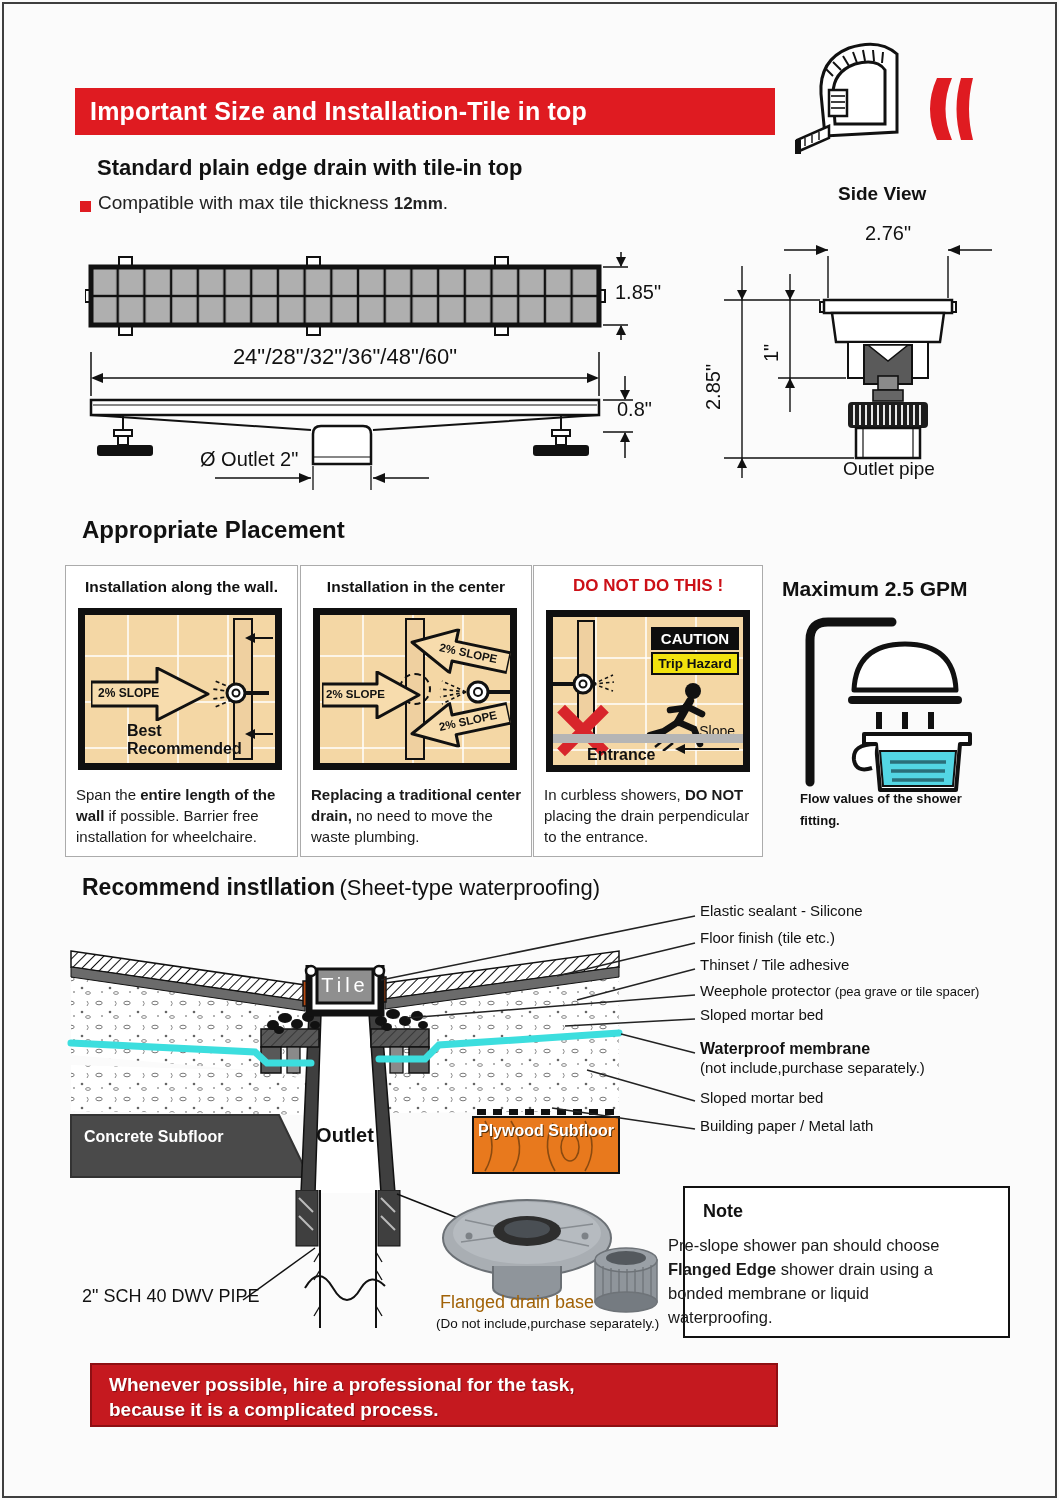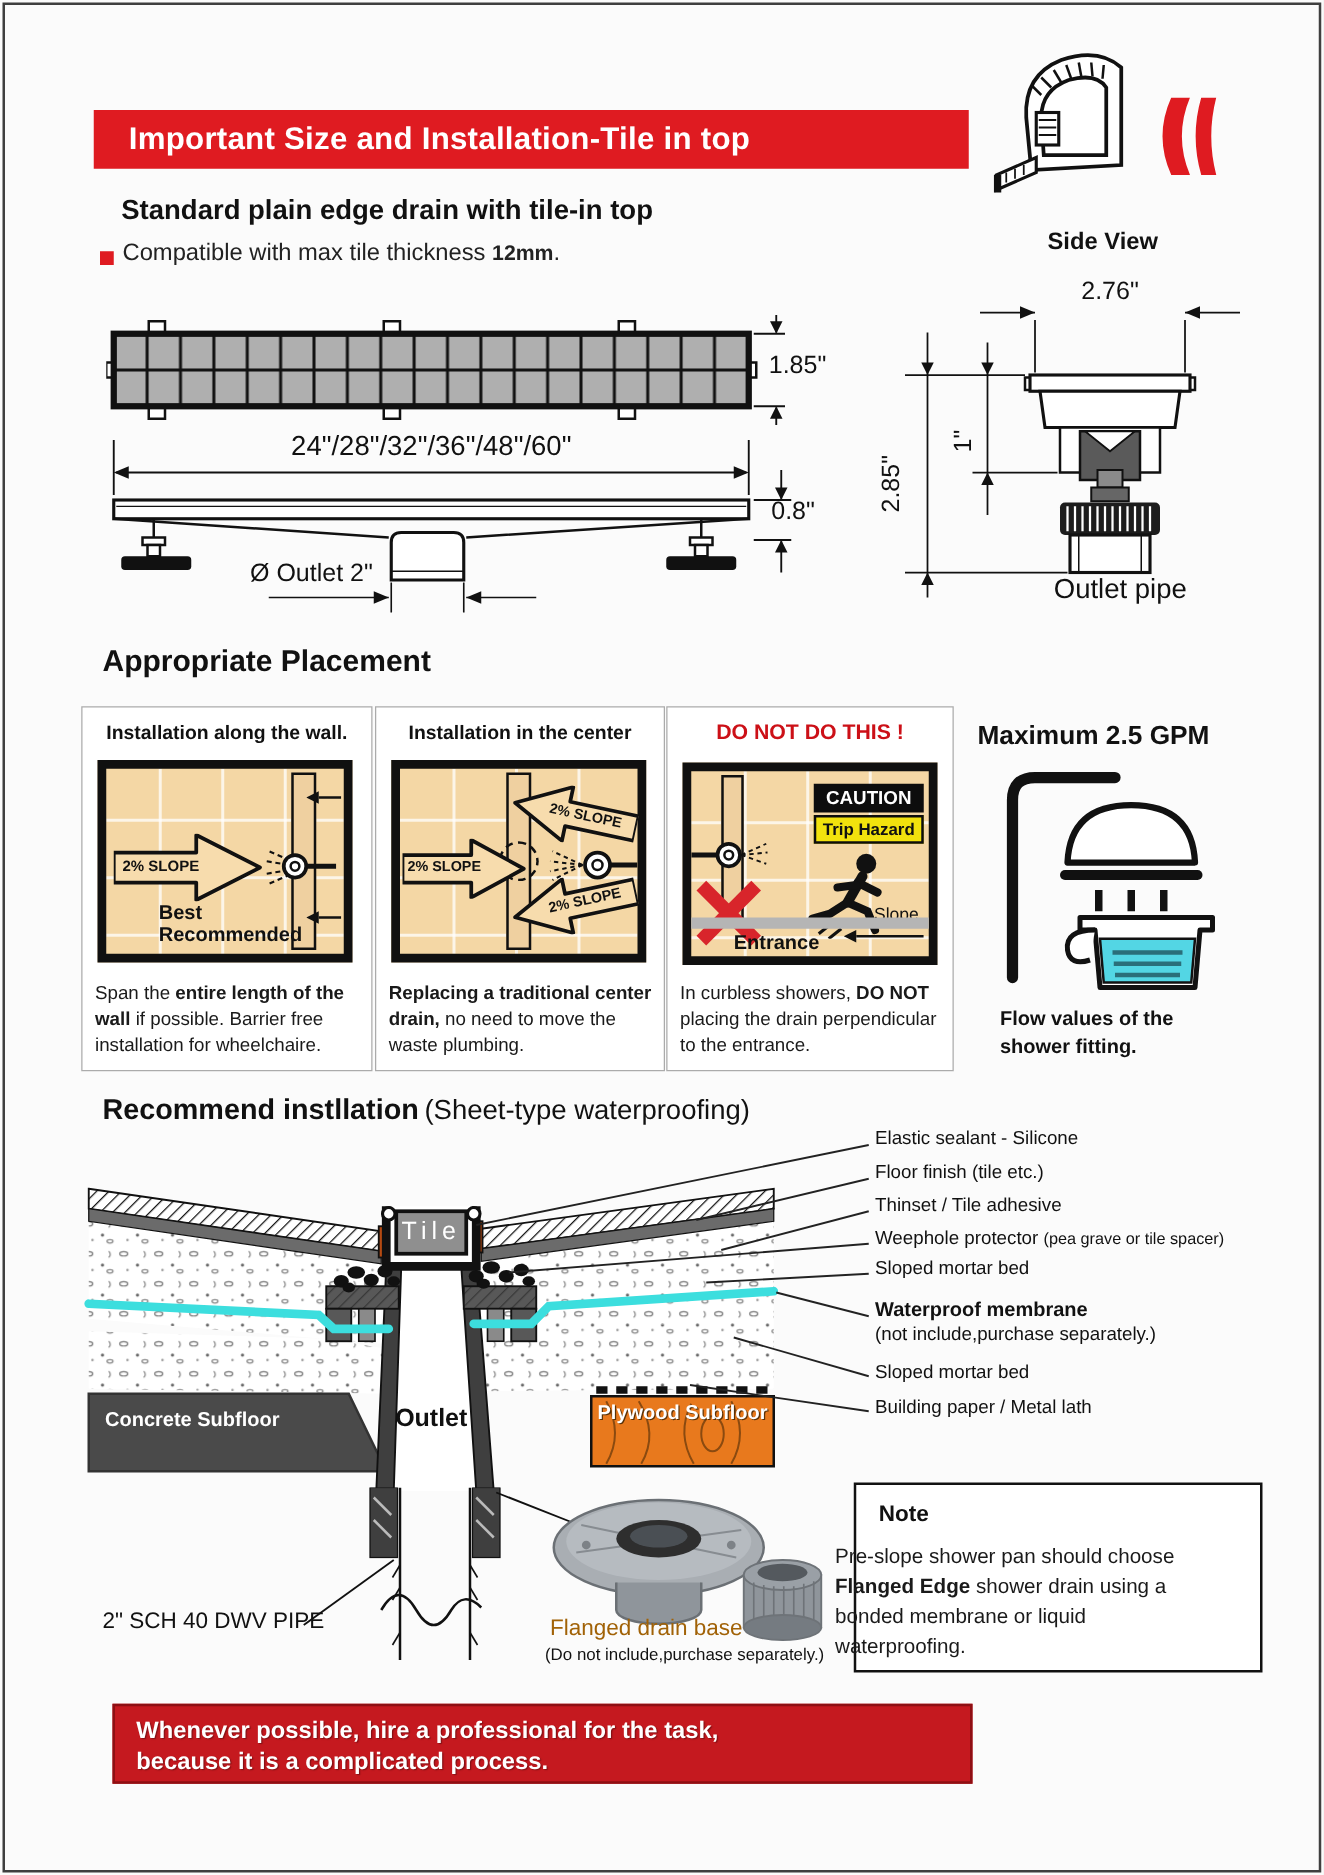--- a/index.html
+++ b/index.html
@@ -3,21 +3,21 @@
 <meta charset="utf-8">
 <style>
   html,body{margin:0;padding:0;background:#e9e9e9;font-family:"Liberation Sans",sans-serif;}
   #page{position:relative;width:1059px;height:1500px;margin:0 auto;background:#FBFBFB;overflow:hidden;}
   .frame{position:absolute;inset:2px;border:2px solid #3F3F3F;pointer-events:none;}
   .abs{position:absolute;}
   .b{font-weight:bold;}
   .ctr{text-align:center;}
   
   .hdr-bar{left:75px;top:88px;width:700px;height:47px;background:var(--accent_red,#DF1B21);color:#fff;
-           font-size:25px;font-weight:bold;line-height:47px;padding-left:28px;box-sizing:border-box;letter-spacing:.2px;}
+           font-size:25px;font-weight:bold;line-height:47px;padding-left:15px;box-sizing:border-box;letter-spacing:.2px;}
   .subtitle{left:97px;top:155px;font-size:22px;font-weight:bold;color:#111;}
   .bullet-sq{left:80px;top:201px;width:11px;height:11px;background:var(--accent_red,#DF1B21);}
   .bullet-t1{left:98px;top:192px;font-size:19px;color:#222;}
   .bullet-t2{left:98px;top:219px;font-size:19px;color:#222;}
   .sideview-t{left:838px;top:183px;font-size:19px;font-weight:bold;color:#111;}
   .dim{font-size:20px;color:#111;}
   .dim-rot{font-size:20px;color:#111;transform:rotate(-90deg);transform-origin:0 0;white-space:nowrap;}
   
   .sec-title{font-size:24px;font-weight:bold;color:#111;}
   .panel{top:565px;height:292px;background:#fff;border:1.5px solid #ABABAB;box-sizing:border-box;padding-left:20px;}
@@ -32,21 +32,21 @@
   .slope-lbl{font-size:12px;font-weight:bold;color:#111;white-space:nowrap;}
   .caption{left:10px;width:213px;top:218px;font-size:15px;line-height:21px;color:#1a1a1a;}
   .badge{left:6px;bottom:5px;font-size:16px;font-weight:bold;color:#111;margin-left:36px;}
   .caution-top{background:#0D0D0D;color:#fff;font-weight:bold;font-size:15px;text-align:center;padding:3px 0;}
   .caution-bot{background:var(--hazard_yellow,#F2E20D);color:#111;font-weight:bold;font-size:13.5px;text-align:center;
                padding:2px 0;margin-top:2px;border:2px solid #0d0d0d;}
   .xbar{position:absolute;width:62px;height:11px;background:#D8252B;left:-3px;top:24px;}
   .entrance-bar{position:absolute;left:0;right:0;bottom:22px;height:9px;background:#B5B5B5;}
   .entrance-t{position:absolute;left:34px;bottom:1px;font-size:16px;font-weight:bold;color:#111;}
   .gpm-title{left:782px;top:577px;font-size:21px;font-weight:bold;color:#111;}
-  .gpm-cap{left:800px;top:788px;width:175px;font-size:16px;font-weight:bold;color:#111;line-height:22px;margin-top:17px;}
+  .gpm-cap{left:800px;top:788px;width:175px;font-size:13px;font-weight:bold;color:#111;line-height:22px;}
   
   .inst-title-b{font-size:23px;font-weight:bold;color:#111;}
   .inst-title-r{font-size:22px;color:#111;}
   .layer-lbl{left:700px;font-size:15px;color:#111;white-space:nowrap;}
   .layer-small{font-size:13px;}
   .diag-lbl-w{color:#fff;font-weight:bold;font-size:16px;}
   .note-box{left:683px;top:1186px;width:327px;height:152px;border:2.5px solid #111;background:#fff;box-sizing:border-box;}
   .note-title{left:703px;top:1201px;font-size:18px;font-weight:bold;color:#111;}
   .note-body{left:668px;top:1233px;width:288px;font-size:16.5px;line-height:24px;color:#1a1a1a;}
   .pipe-lbl{left:82px;top:1286px;font-size:18px;color:#111;}
@@ -220,21 +220,21 @@
         <line x1="216" y1="193" x2="216" y2="213"></line>
         <line x1="222" y1="193" x2="222" y2="213"></line>
     </g>
     <rect x="158" y="216" width="64" height="30" fill="#fff" stroke="#111" stroke-width="2.5"></rect>
     <line x1="165" y1="216" x2="165" y2="246" stroke="#111" stroke-width="1.2"></line>
     <line x1="215" y1="216" x2="215" y2="246" stroke="#111" stroke-width="1.2"></line>
   </svg>
   <div class="abs dim ctr" style="left:838px;top:222px;width:100px">2.76"</div>
   <div class="abs dim-rot" style="left:702px;top:410px">2.85"</div>
   <div class="abs dim-rot" style="left:760px;top:362px">1"</div>
-  <div class="abs" style="left:843px;top:458px;font-size:22px;color:#111">Outlet pipe</div>
+  <div class="abs" style="left:843px;top:458px;font-size:19px;color:#111">Outlet pipe</div>
 
   <div class="abs sec-title" style="left:82px;top:516px">Appropriate Placement</div>
 
   <div class="abs panel" style="left:65px;width:233px">
     <div class="abs panel-title">Installation along the wall.</div>
     <div class="abs scene">
       <div class="abs strip" style="right:22px;top:3px;bottom:3px;width:20px"></div>
       <svg class="abs" style="left:6px;top:52px" width="120" height="54" viewBox="0 0 120 54">
         <polygon points="0,15 66,15 66,1 117,27 66,53 66,39 0,39" fill="#F7DCAD" stroke="#111" stroke-width="3" stroke-linejoin="round"></polygon>
       </svg>

